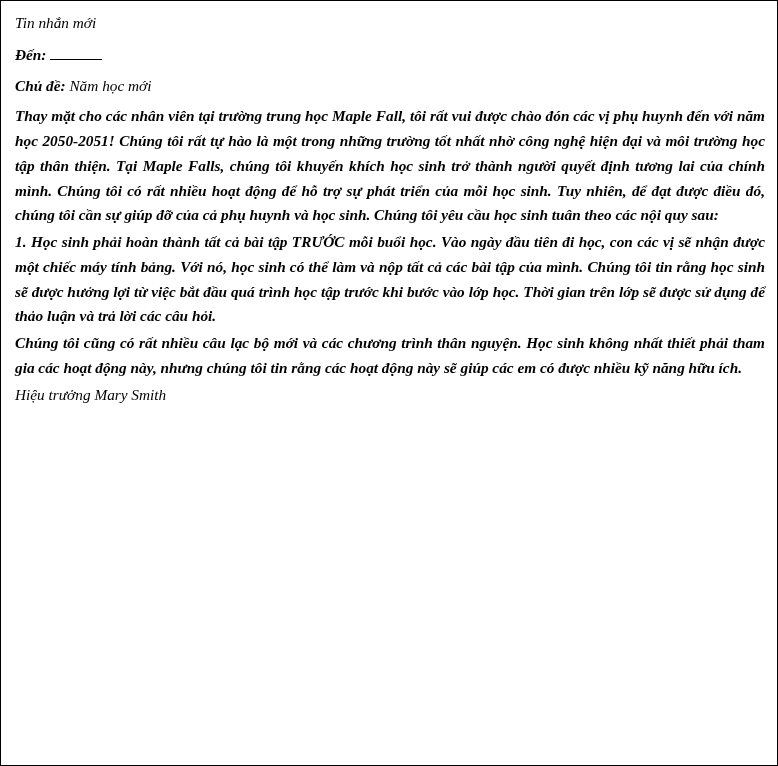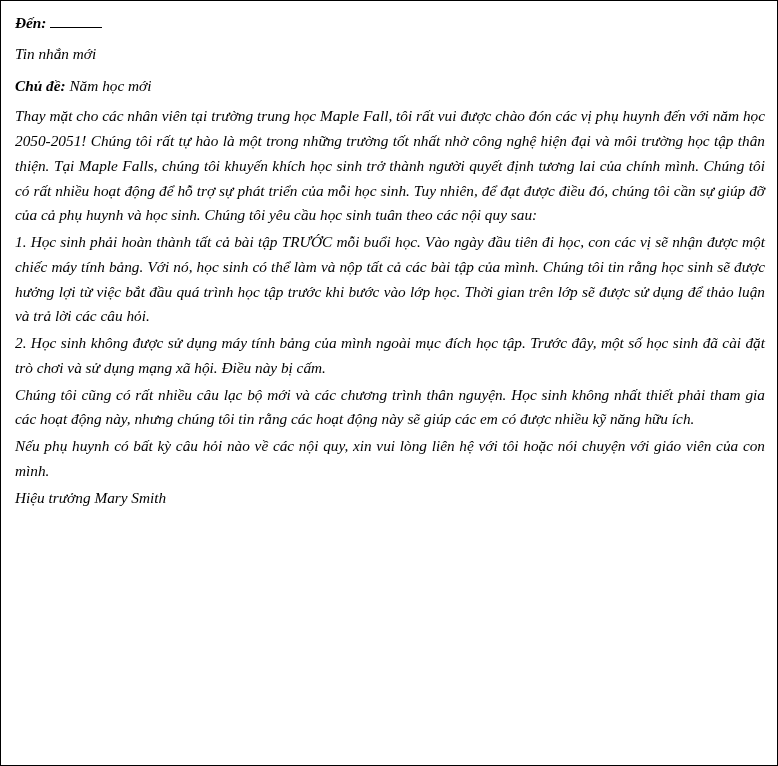--- a/index.html
+++ b/index.html
@@ -25,20 +25,21 @@
     font-size: 15.3px;
     line-height: 1.62;
     color: #000000;
     text-align: justify;
   }
   .line {
     margin: 0 0 6px 0;
   }
   .para {
     margin: 0 0 2px 0;
+    font-weight: bold;
   }
   .title {
     margin: 0 0 7px 0;
   }
   .lbl {
     font-weight: bold;
     font-style: italic;
   }
   .blank {
     display: inline-block;
@@ -55,35 +56,33 @@
   .signoff {
     margin: 0 0 2px 0;
   }
 </style>
 </head>
 <body>
 
 <div class="page">
   <div class="doc">
 
+    <div class="line title">Tin nhắn mới</div>
+
     <div class="line">
       <span class="lbl">Đến:</span>
       <span class="blank"></span>
     </div>
-
-    <div class="line title">Tin nhắn mới</div>
 
     <div class="line">
       <span class="lbl">Chủ đề:</span>
       <span>Năm học mới</span>
     </div>
 
 
     <p class="para">Thay mặt cho các nhân viên tại trường trung học Maple Fall, tôi rất vui được chào đón các vị phụ huynh đến với năm học 2050-2051! Chúng tôi rất tự hào là một trong những trường tốt nhất nhờ công nghệ hiện đại và môi trường học tập thân thiện. Tại Maple Falls, chúng tôi khuyến khích học sinh trở thành người quyết định tương lai của chính mình. Chúng tôi có rất nhiều hoạt động để hỗ trợ sự phát triển của mỗi học sinh. Tuy nhiên, để đạt được điều đó, chúng tôi cần sự giúp đỡ của cả phụ huynh và học sinh. Chúng tôi yêu cầu học sinh tuân theo các nội quy sau:</p>
     <p class="para">1. Học sinh phải hoàn thành tất cả bài tập TRƯỚC mỗi buổi học. Vào ngày đầu tiên đi học, con các vị sẽ nhận được một chiếc máy tính bảng. Với nó, học sinh có thể làm và nộp tất cả các bài tập của mình. Chúng tôi tin rằng học sinh sẽ được hưởng lợi từ việc bắt đầu quá trình học tập trước khi bước vào lớp học. Thời gian trên lớp sẽ được sử dụng để thảo luận và trả lời các câu hỏi.</p>
-    <p class="para">2. Học sinh không được sử dụng máy tính bảng của mình ngoài mục đích học tập. Trước đây, một số học sinh đã cài đặt trò chơi và sử dụng mạng xã hội. Điều này bị cấm.</p>
     <p class="para">Chúng tôi cũng có rất nhiều câu lạc bộ mới và các chương trình thân nguyện. Học sinh không nhất thiết phải tham gia các hoạt động này, nhưng chúng tôi tin rằng các hoạt động này sẽ giúp các em có được nhiều kỹ năng hữu ích.</p>
-    <p class="para">Nếu phụ huynh có bất kỳ câu hỏi nào về các nội quy, xin vui lòng liên hệ với tôi hoặc nói chuyện với giáo viên của con mình.</p>
 
     <div class="signoff">Hiệu trưởng Mary Smith</div>
 
   </div>
 </div>
 
 </body></html>

